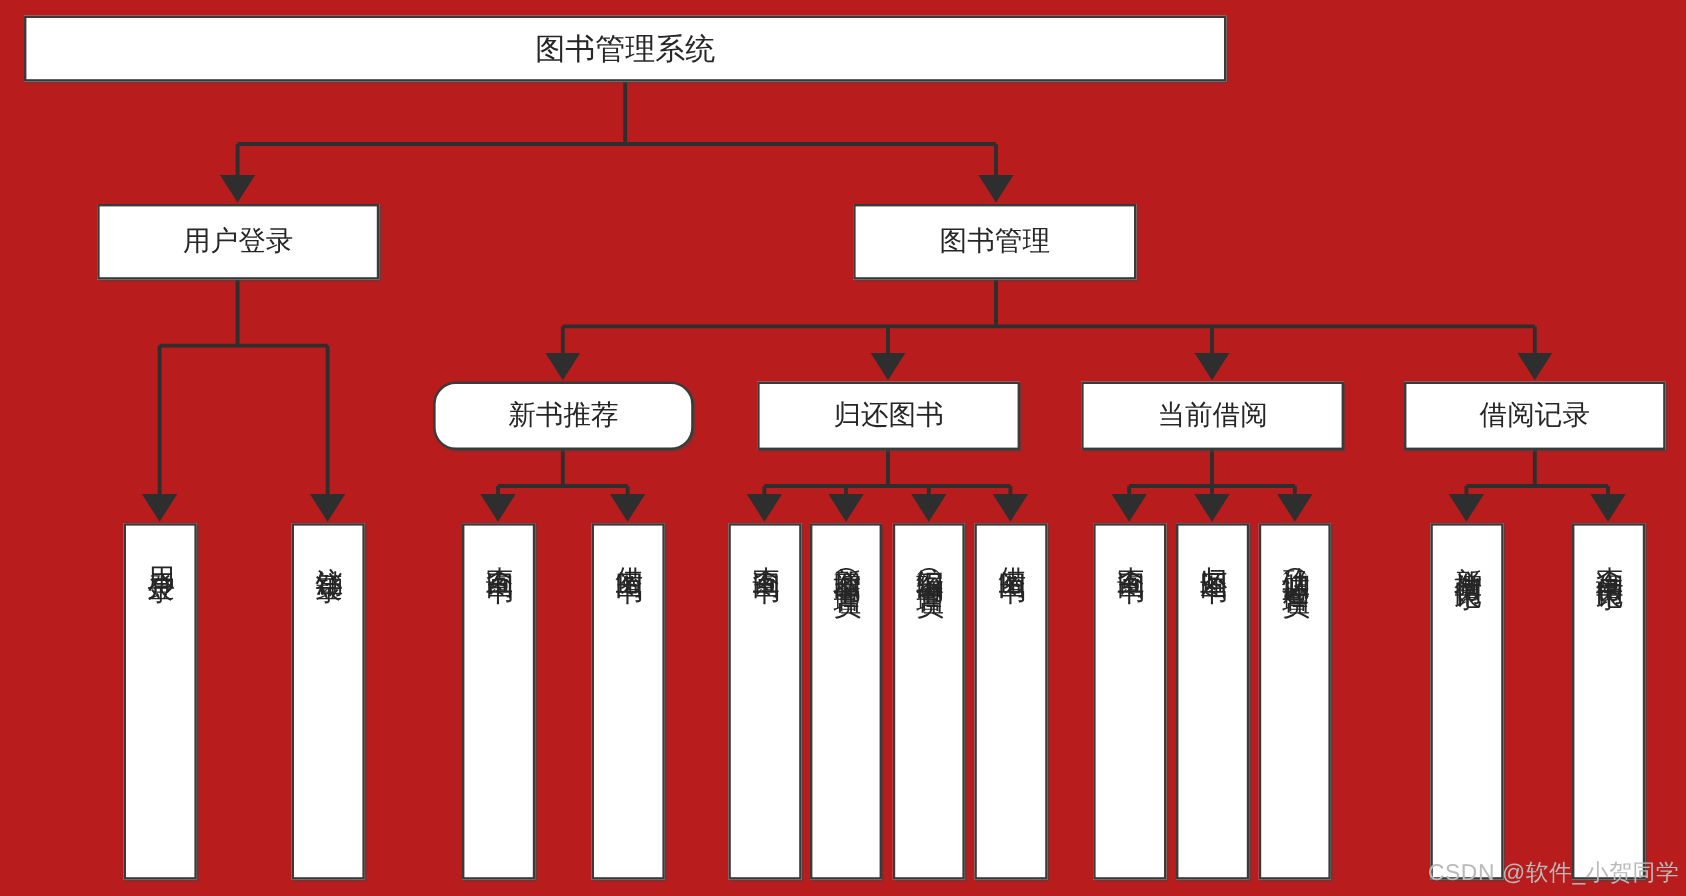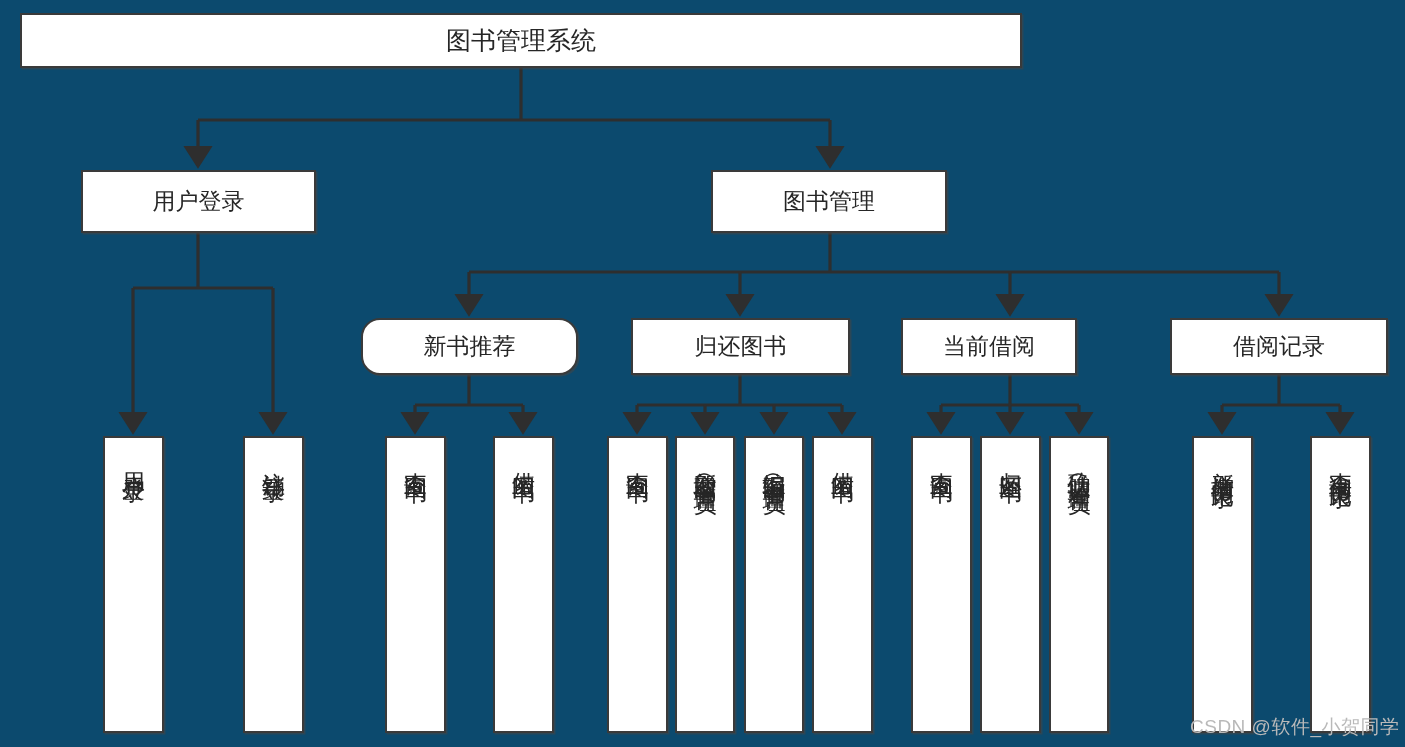--- a/index.html
+++ b/index.html
@@ -8,21 +8,21 @@
     padding: 0;
     background: #ffffff;
   }
   body {
     font-family: "DejaVu Sans", "Liberation Sans", sans-serif;
   }
   #diagram-canvas {
     position: relative;
     width: 1405px;
     height: 747px;
-    background: #0c4a6e;
+    background: #b91c1c;
     overflow: hidden;
   }
   #edge-layer {
     position: absolute;
     left: 0;
     top: 0;
     width: 1405px;
     height: 747px;
     pointer-events: none;
   }
@@ -144,21 +144,21 @@
   </div>
 
   <div class="node lvl3" style="left:361px; top:318px; width:217px; height:57px;border-radius:19px;">
     <span class="label">新书推荐</span>
   </div>
 
   <div class="node lvl3" style="left:631px; top:318px; width:219px; height:57px;">
     <span class="label">归还图书</span>
   </div>
 
-  <div class="node lvl3" style="left:901px; top:318px; width:176px; height:57px;">
+  <div class="node lvl3" style="left:901px; top:318px; width:219px; height:57px;">
     <span class="label">当前借阅</span>
   </div>
 
   <div class="node lvl3" style="left:1170px; top:318px; width:218px; height:57px;justify-content:center;">
     <span class="label">借阅记录</span>
   </div>
 
   <div class="node leaf" style="left:103px; top:436px; width:61px; height:297px;">
     <span class="label">用户登录</span>
   </div>

